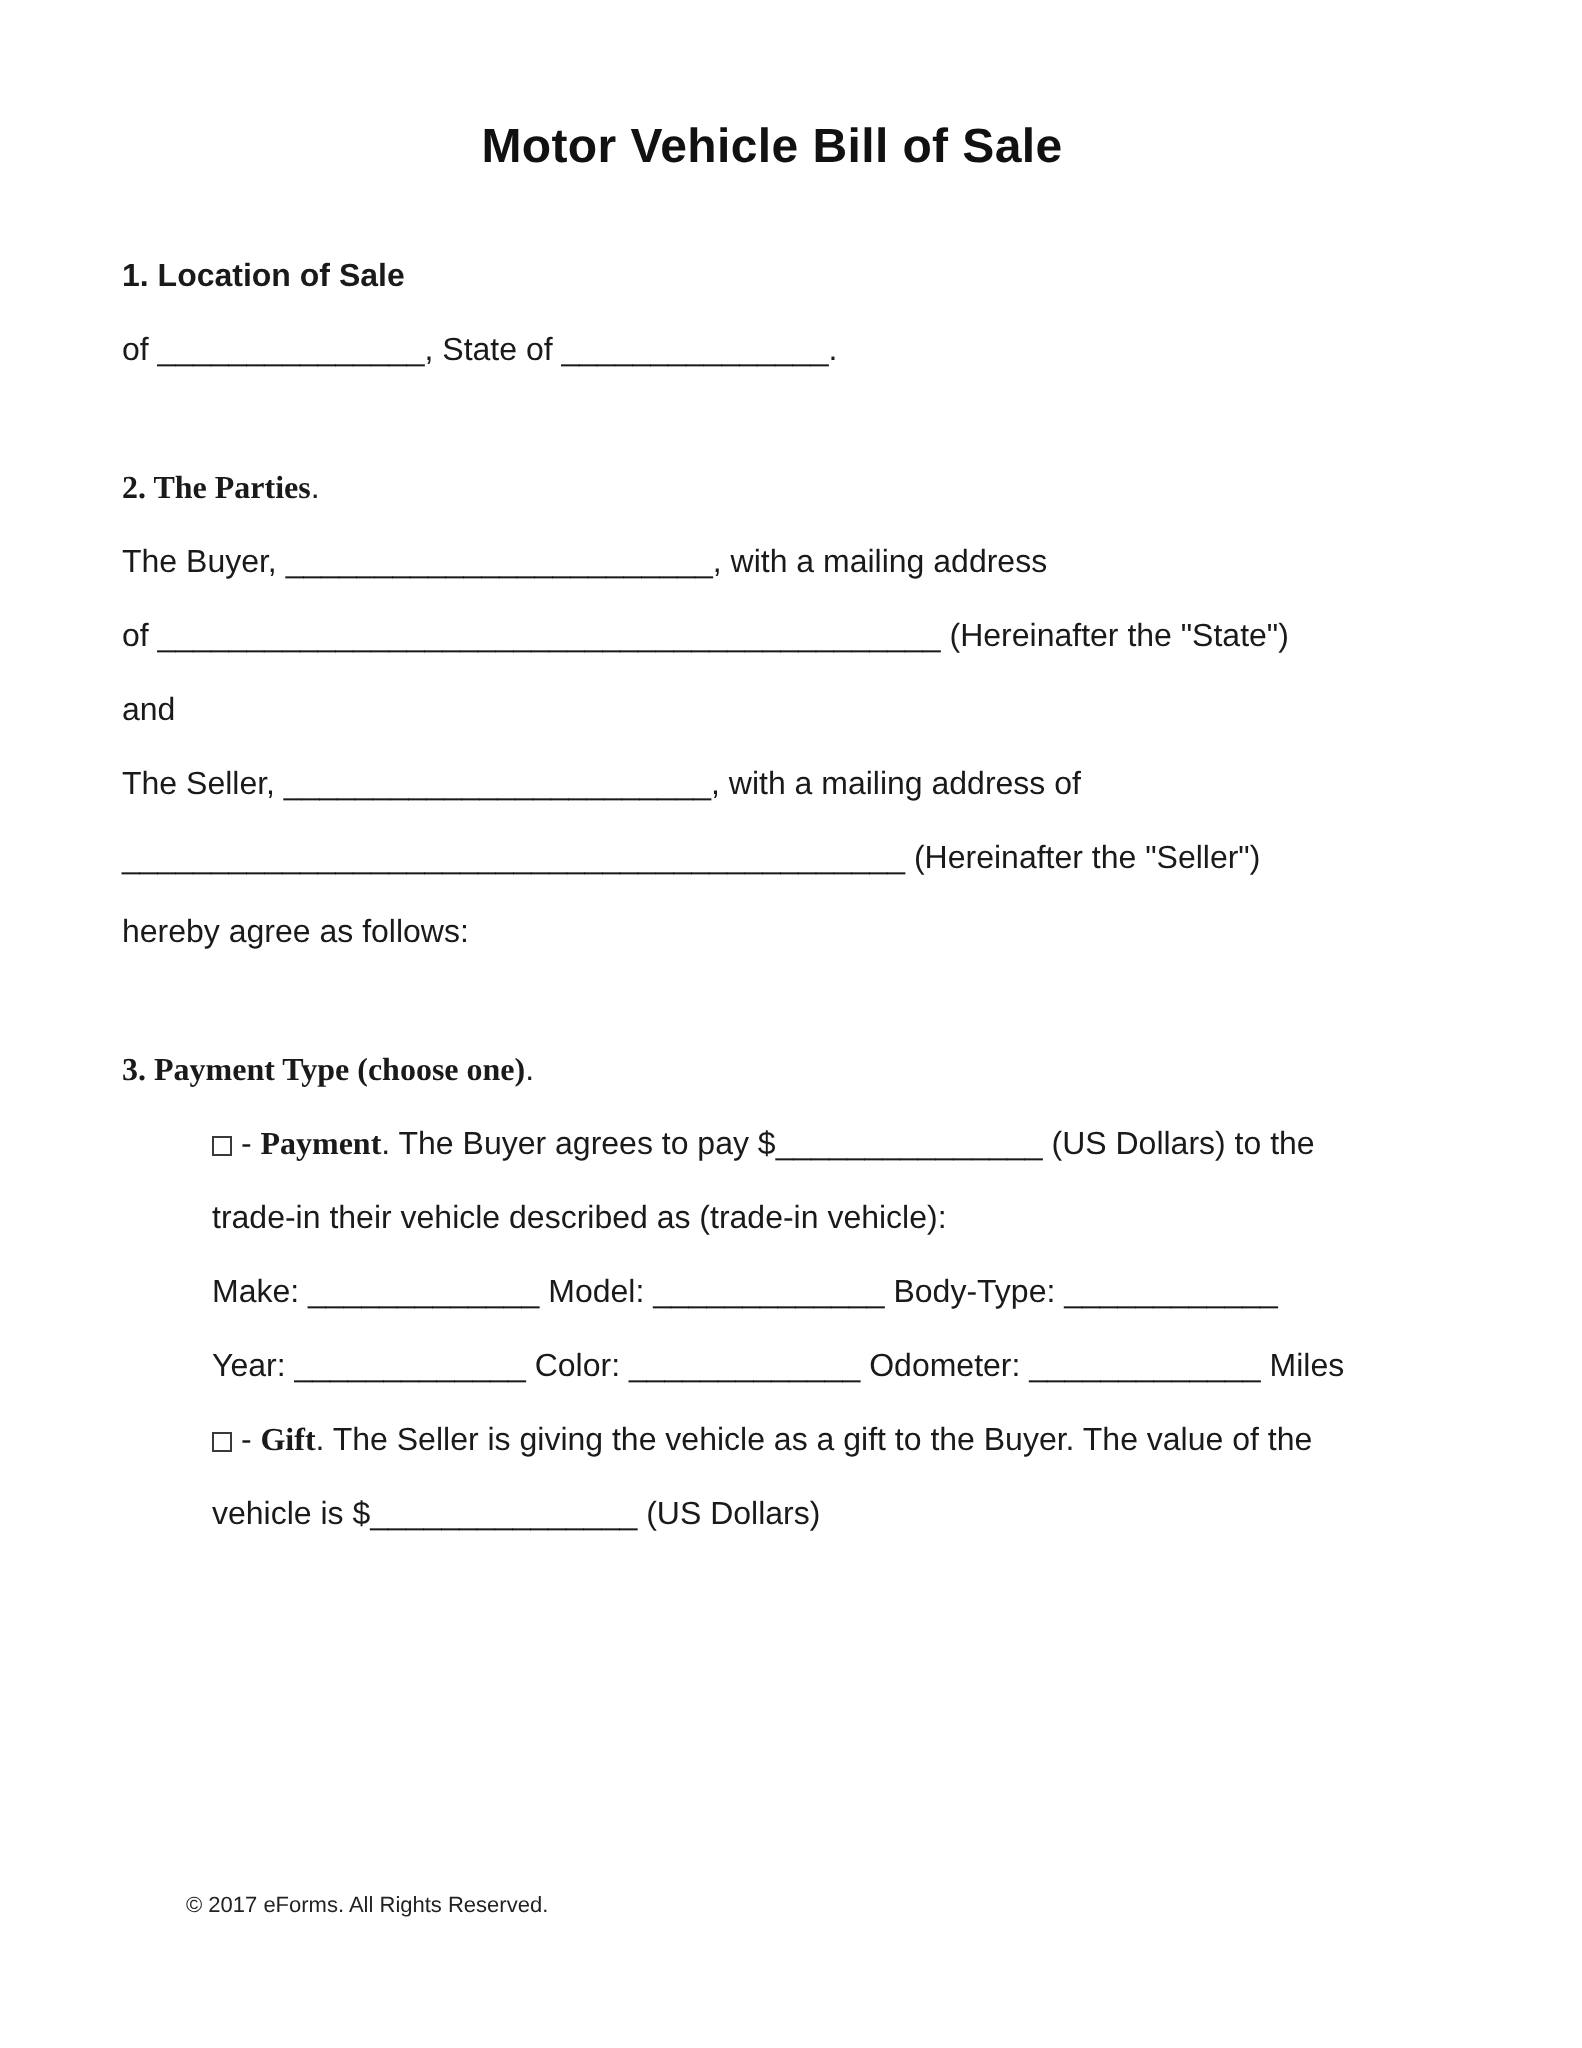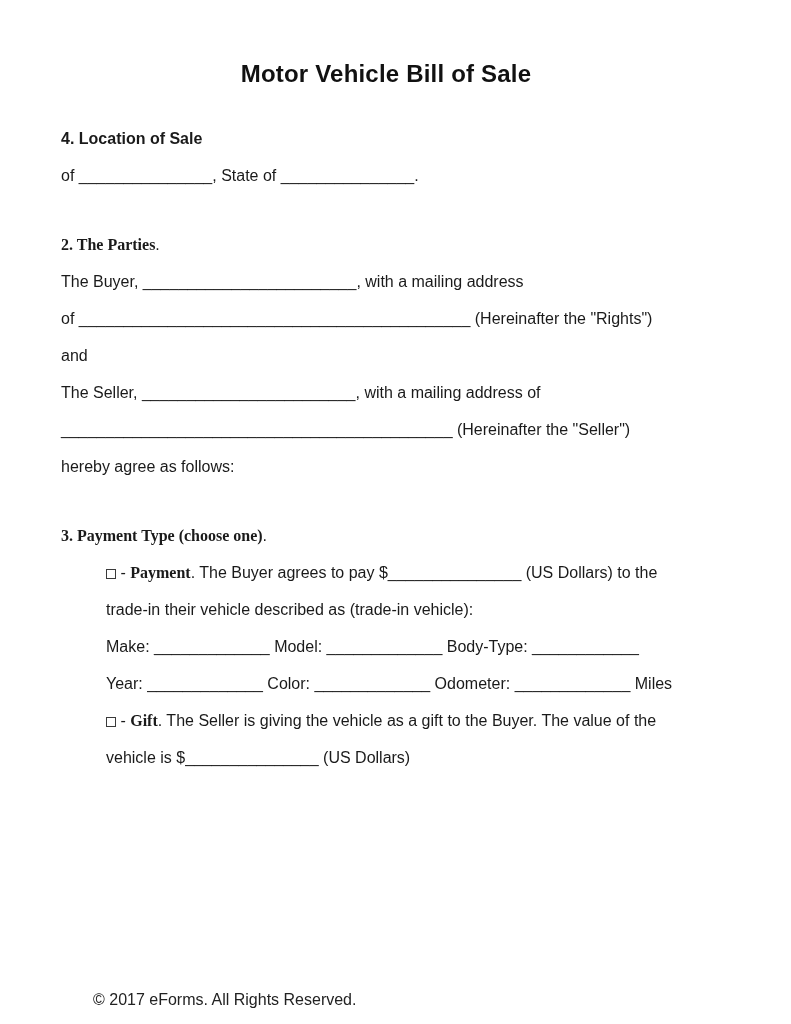--- a/index.html
+++ b/index.html
@@ -41,42 +41,42 @@
     display: inline-block;
     width: 10px;
     height: 10px;
     border: 1.5px solid #3a3a3a;
     background: #ffffff;
     vertical-align: -1px;
   }
   .footer {
     position: absolute;
     left: 93px;
-    top: 991px;
-    font-size: 16px;
+    top: 947px;
+    font-size: 11px;
     color: #222222;
   }
 </style>
 </head>
 <body>
 
 <div class="page">
   <div class="doc">
 
     <h1 class="title">Motor Vehicle Bill of Sale</h1>
 
     <section>
-      <div class="ln hd hd1">4. Location of Sale</div>
+      <div class="ln hd hd1">1. Location of Sale</div>
       <div class="ln">of _______________, State of _______________.</div>
     </section>
 
     <section>
       <div class="ln hd2"><span class="b">2. The Parties</span><span>.</span></div>
       <div class="ln">The Buyer, ________________________, with a mailing address</div>
-      <div class="ln">of ____________________________________________ (Hereinafter the "Rights")</div>
+      <div class="ln">of ____________________________________________ (Hereinafter the "State")</div>
       <div class="ln">and</div>
       <div class="ln">The Seller, ________________________, with a mailing address of</div>
       <div class="ln">____________________________________________ (Hereinafter the "Seller")</div>
       <div class="ln">hereby agree as follows:</div>
     </section>
 
     <section>
       <div class="ln hd2"><span class="b">3. Payment Type (choose one)</span><span>.</span></div>
 
       <div class="ln indent"><span class="cb"></span><span> - </span><span class="b">Payment</span><span>. The Buyer agrees to pay $_______________ (US Dollars) to the</span></div>

